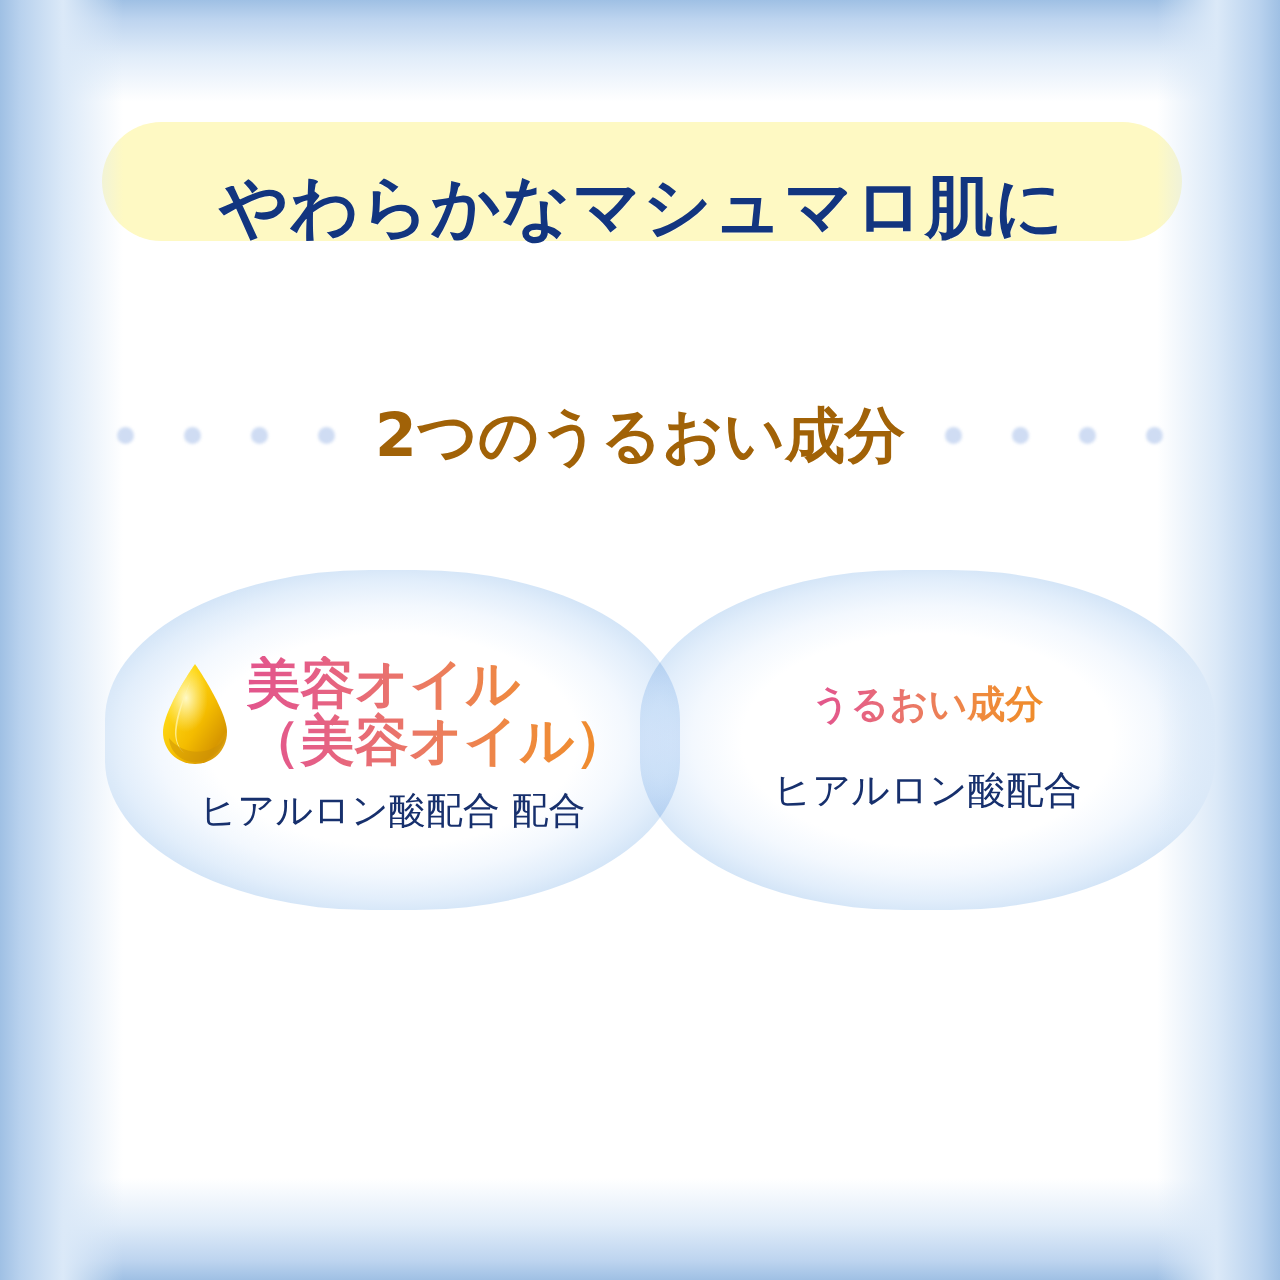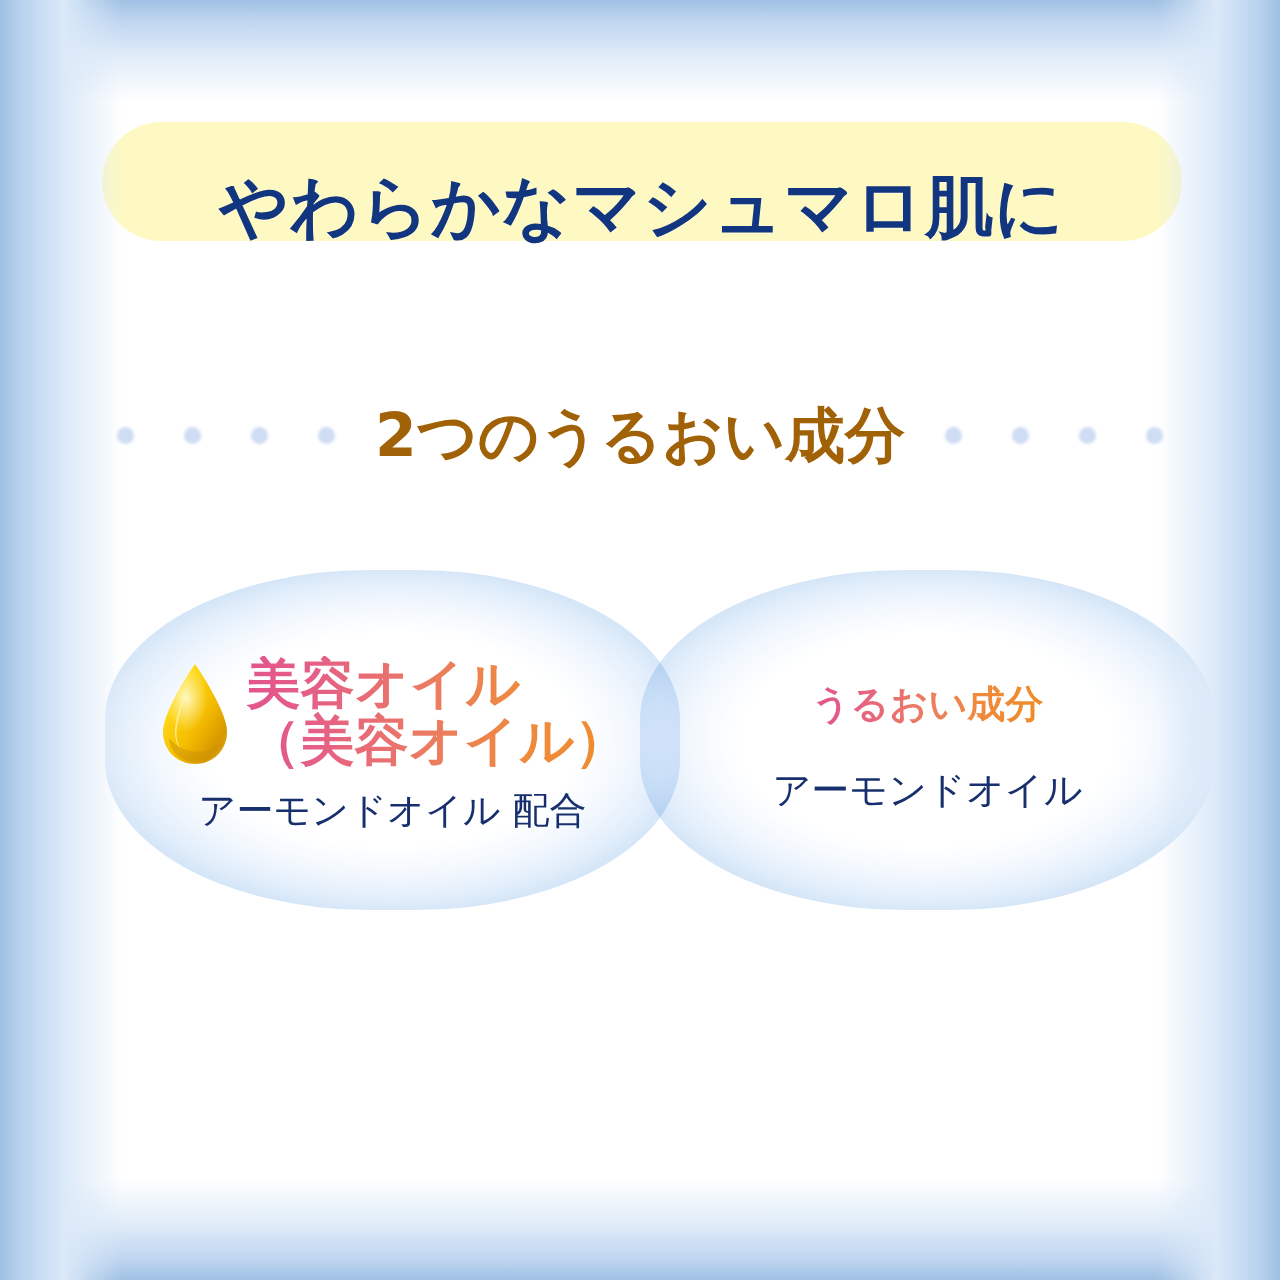--- a/index.html
+++ b/index.html
@@ -230,27 +230,27 @@
           <path d="M38 2 C38 2 70 48 70 70 C70 88.5 55.7 102 38 102 C20.3 102 6 88.5 6 70 C6 48 38 2 38 2 Z" fill="url(#dropHi)"></path>
           <path d="M34 18 C27 34 19 52 18 68 C17.4 78 21 86 27 91 C20 84 18.5 75 20 65 C22 51 28 33 34 18 Z" fill="#fff6b0" opacity="0.75"></path>
           <path d="M12 76 C20 86 33 92 48 89 C58 87 65 81 68 74 C66 88 53 100 38 100 C24 100 13 90 12 76 Z" fill="#c98f06" opacity="0.5"></path>
         </svg>
         <div class="gradient-heading" style="background-image: linear-gradient(to right, rgb(226, 85, 140) 0%, rgb(229, 95, 134) 18%, rgb(235, 122, 99) 46%, rgb(239, 138, 62) 72%, rgb(239, 140, 40) 100%);">
           <span class="line">美容オイル</span>
           <span class="line">（美容オイル）</span>
         </div>
       </div>
       <div class="caption" style="color: rgb(23, 48, 109);">
-        <span class="line">アーモンドオイル 配合</span>
+        <span class="line">ヒアルロン酸配合 配合</span>
       </div>
     </div>
 
     <div class="oval-content" id="oval-right-content">
       <div class="gradient-heading" id="oval-right-heading" style="background-image: linear-gradient(to right, rgb(226, 85, 140) 0%, rgb(229, 95, 134) 18%, rgb(235, 122, 99) 46%, rgb(239, 138, 62) 72%, rgb(239, 140, 40) 100%);">うるおい成分</div>
-      <div class="caption" id="oval-right-caption" style="color: rgb(23, 48, 109);">アーモンドオイル</div>
+      <div class="caption" id="oval-right-caption" style="color: rgb(23, 48, 109);">ヒアルロン酸配合</div>
     </div>
   </div>
 
   <div id="header-banner" style="background: #fef9c3; align-items: flex-end;">
     <div id="header-title" style="color: rgb(18, 53, 127);">やわらかなマシュマロ肌に</div>
   </div>
 
   <div id="subtitle-row">
     <div class="dot-group left" id="dots-left">
         <span class="dot" style="background: rgb(207, 220, 243);"></span>

